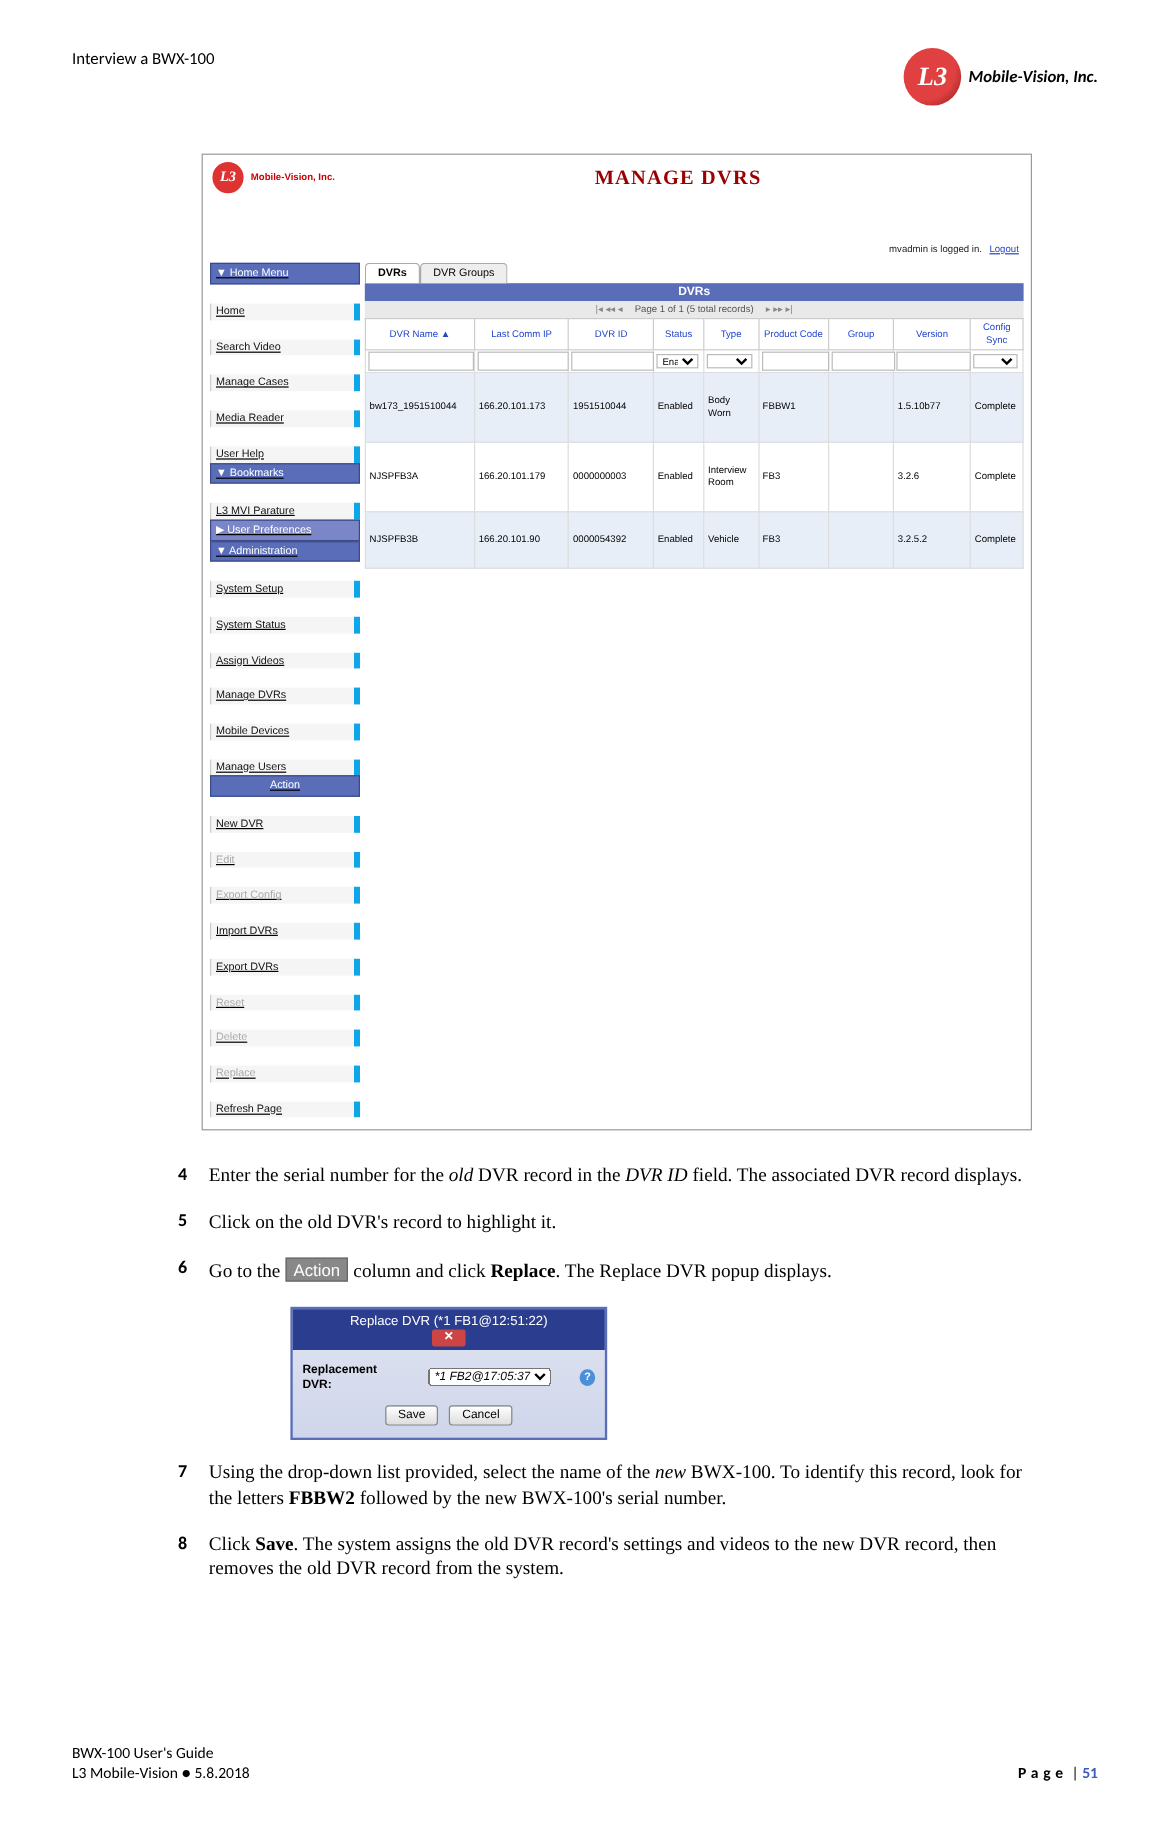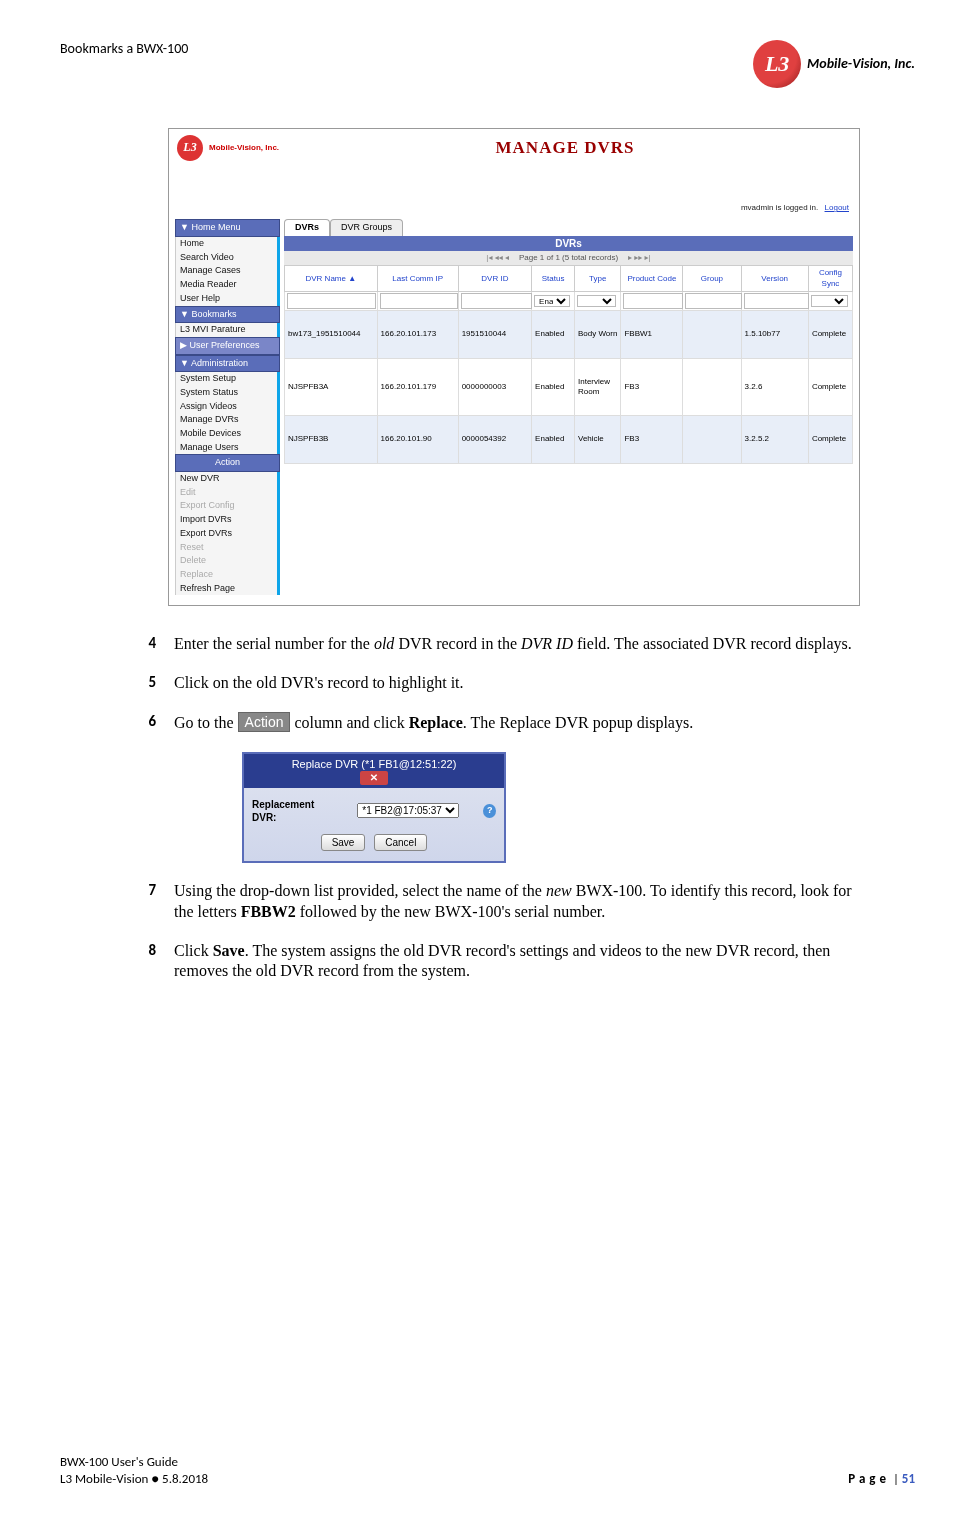--- a/index.html
+++ b/index.html
@@ -50,26 +50,26 @@
     font-family: Georgia, serif;
     margin-right: 6px;
   }
   .shot-brand { font-size: 8px; color: #c00; font-weight: bold; }
   .shot-title { flex: 1; text-align: center; color: #990000;
     font-family: "Times New Roman", serif; font-size: 17px; font-variant: small-caps;
     letter-spacing: 1px; font-weight: bold; }
   .login-line { text-align: right; font-size: 8px; padding: 6px 10px 6px 0; color: #222; margin-top: 36px;}
   .login-line .logout { color: #2244cc; text-decoration: underline; margin-left: 4px;}
   .shot-body { display: flex; padding: 0 6px 10px 6px; gap: 4px; }
-  .side { width: 105px; }
+  .side { width: 125px; text-decoration: underline; }
   .side-sect { background: #5a6db9; color: #fff; font-size: 9px;
     padding: 2px 4px; border: 1px solid #3a4a88;}
   .side-sect.light { background: #7a86c8; }
   .side-item { background: #f5f5f5; color: #111; font-size: 9px;
-    padding: 1px 4px; border-left: 1px solid #ccc; border-right: 3px solid #0ea5e9;}
+    padding: 1px 4px; border-left: 1px solid #ccc; border-right: 5px solid #0ea5e9; margin-top: 16px;}
   .side-item.dim { color: #aaa; }
   .action-head { background: #5a6db9; color: #fff; text-align: center;
     font-size: 9px; padding: 2px; border: 1px solid #3a4a88;}
   .main { flex: 1; }
   .tabs { display: flex; gap: 0; }
   .tab { font-size: 9px; padding: 2px 10px; background: #eee;
     border: 1px solid #aaa; border-bottom: none; border-radius: 4px 4px 0 0;}
   .tab.active { background: #fff; font-weight: bold;}
   .grid-title { background: #5a6db9; color: #fff; font-size: 10px;
     text-align: center; font-weight: bold; padding: 1px;}
@@ -96,21 +96,21 @@
     margin: 4px 0 18px 100px;
     font-family: Arial, sans-serif;
   }
   .popup-bar { background: #2a3d8f; color: #fff; font-size: 11px;
     padding: 3px 6px; display: flex; justify-content: space-between; align-items: center; flex-direction: column;}
   .popup-close { background: #c44; color: #fff; width: 28px; height: 14px;
     border-radius: 2px; display: flex; align-items: center; justify-content: center;
     font-size: 10px; font-weight: bold;}
   .popup-body { padding: 10px 8px; font-size: 10px; }
   .popup-row { display: flex; align-items: center; gap: 24px; margin-bottom: 10px;}
-  .popup select { font-size: 10px; }
+  .popup select { font-size: 10px; font-style: italic; }
   .help-icon { width: 14px; height: 14px; border-radius: 50%;
     background: #4a90d9; color: #fff; display: flex; align-items: center;
     justify-content: center; font-size: 9px; font-weight: bold;}
   .popup-buttons { text-align: center; }
   .popup-buttons button { font-size: 10px; padding: 2px 10px; margin: 0 3px;
     background: linear-gradient(#fff,#ddd); border: 1px solid #888; border-radius: 3px;}
   .footer {
     display: flex; justify-content: space-between;
     font-family: Calibri, Arial, sans-serif;
     font-size: 13px;
@@ -119,21 +119,21 @@
   }
   .footer-right .page-label { letter-spacing: 4px; font-weight: bold; }
   .footer-right .page-num { color: #3a5bbf; font-weight: bold; }
   .italic { font-style: italic; }
   .arrow-ic { color: #888; }
 </style>
 </head>
 <body>
 
 <div class="header">
-  <div class="header-left">Bookmarks a BWX-100</div>
+  <div class="header-left">Interview a BWX-100</div>
   <div class="logo-box">
     <div class="logo-circle">L3</div>
     <div class="logo-text">Mobile-Vision, Inc.</div>
   </div>
 </div>
 
 <div class="screenshot">
   <div class="shot-top">
     <div class="mini-logo">L3</div>
     <div class="shot-brand">Mobile-Vision, Inc.</div>

